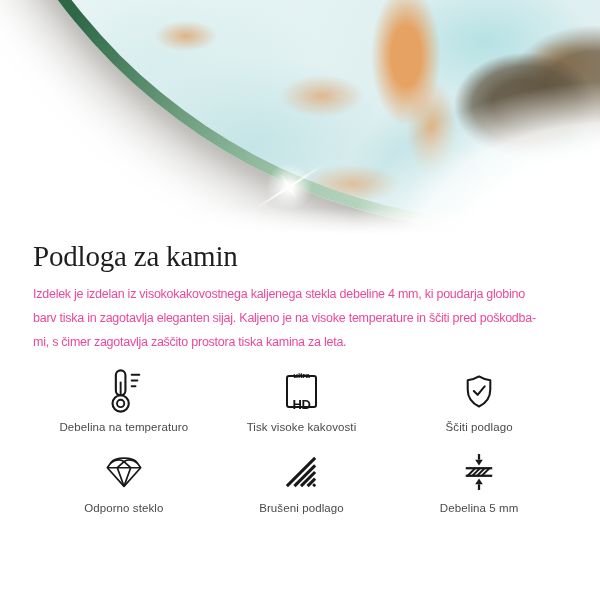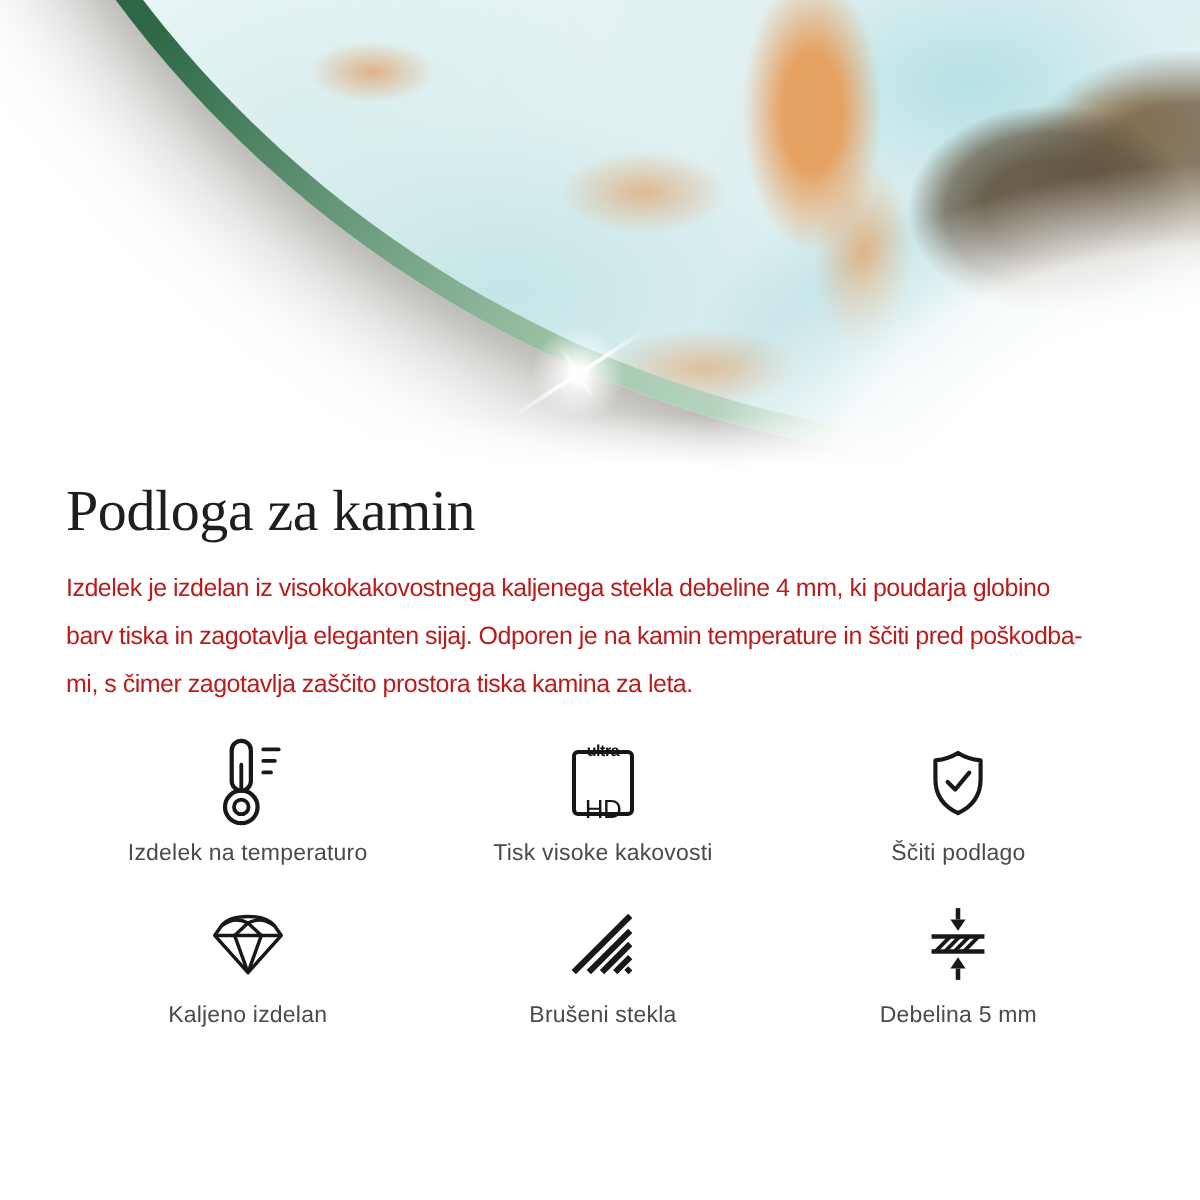--- a/index.html
+++ b/index.html
@@ -44,33 +44,33 @@
   .sparkle .ray1,.sparkle .ray2{position:absolute;left:50%;top:50%;height:2px;
     background:linear-gradient(to right, rgba(255,255,255,0), #ffffff 40% 60%, rgba(255,255,255,0));}
   .sparkle .ray1{width:84px;transform:translate(-50%,-50%) rotate(-33deg);}
   .sparkle .ray2{width:30px;transform:translate(-50%,-50%) rotate(57deg);}
 
   
   .content{position:absolute;left:0;top:234px;width:600px;padding:0 30px 0 33px;box-sizing:border-box;}
   .title{margin:4px 0 0 0;font-family:"Liberation Serif",serif;font-weight:normal;
     font-size:29px;line-height:36px;color:#1e1e1e;letter-spacing:-0.2px;}
   .title span{display:block;}
-  .desc{margin-top:8px;color:#b91c1c;font-size:12.5px;line-height:24px;letter-spacing:-0.25px;}
+  .desc{margin-top:8px;color:#ec4899;font-size:12.5px;line-height:24px;letter-spacing:-0.25px;}
   .desc span{display:block;white-space:nowrap;}
 
   
   .features{display:grid;grid-template-columns:repeat(3,1fr);row-gap:16px;margin-top:14px;padding:0 2px;}
   .feature{display:flex;flex-direction:column;align-items:center;}
   .icon-box{height:46px;display:flex;align-items:center;justify-content:center;}
   .feature-label{margin-top:7px;font-size:11.5px;color:#4a4a4a;text-align:center;letter-spacing:0.1px;}
   .ico{stroke:#181818;fill:none;}
   .uhd{width:27px;height:29px;border:2.5px solid #161616;border-radius:3px;display:flex;flex-direction:column;
     align-items:center;justify-content:center;color:#161616;line-height:1;}
   .uhd .t1{font-size:8px;font-weight:600;letter-spacing:-0.2px;text-align:right;}
-  .uhd .t2{font-size:13px;font-weight:400;margin-top:18px;letter-spacing:-0.3px;}
+  .uhd .t2{font-size:13px;font-weight:700;margin-top:18px;letter-spacing:-0.3px;}
 </style>
 </head>
 <body>
 
 <div class="page">
 
   <div class="hero">
     <div class="glass">
       <div class="art"></div>
     </div>
@@ -81,39 +81,39 @@
     </div>
   </div>
 
   <div class="content">
     <h1 class="title">
       <span>Podloga za kamin</span>
     </h1>
 
     <div class="desc">
       <span>Izdelek je izdelan iz visokokakovostnega kaljenega stekla debeline 4 mm, ki poudarja globino</span>
-      <span>barv tiska in zagotavlja eleganten sijaj. Odporen je na kamin temperature in ščiti pred poškodba-</span>
+      <span>barv tiska in zagotavlja eleganten sijaj. Kaljeno je na visoke temperature in ščiti pred poškodba-</span>
       <span>mi, s čimer zagotavlja zaščito prostora tiska kamina za leta.</span>
     </div>
 
     <div class="features">
 
       <div class="feature">
         <div class="icon-box">
           <svg class="ico" width="34" height="46" viewBox="0 0 34 48" stroke-width="2.2" stroke-linecap="round">
             <rect x="8.5" y="2.5" width="10" height="26" rx="5"></rect>
             <line x1="13.5" y1="15" x2="13.5" y2="27" stroke-width="2"></line>
             <circle cx="13.5" cy="37" r="8.5"></circle>
             <circle cx="13.5" cy="37" r="3.8" stroke-width="2"></circle>
             <line x1="25" y1="7" x2="33" y2="7" stroke-width="2"></line>
             <line x1="25" y1="13" x2="31" y2="13" stroke-width="2"></line>
             <line x1="25" y1="19" x2="29" y2="19" stroke-width="2"></line>
           </svg>
         </div>
-        <div class="feature-label">Izdelek na temperaturo</div>
+        <div class="feature-label">Debelina na temperaturo</div>
       </div>
 
       <div class="feature">
         <div class="icon-box">
           <div class="uhd">
             <span class="t1">ultra</span>
             <span class="t2">HD</span>
           </div>
         </div>
         <div class="feature-label">Tisk visoke kakovosti</div>
@@ -131,34 +131,34 @@
 
       <div class="feature">
         <div class="icon-box">
           <svg class="ico" width="40" height="35" viewBox="0 0 42 36" stroke-width="1.8" stroke-linejoin="round">
             <path d="M21 3 C16 3 10 4 7 8 L3.5 13 L21 32.5 L38.5 13 L35 8 C32 4 26 3 21 3 Z"></path>
             <path d="M7 8 Q14 2.5 21 6.5 Q28 2.5 35 8"></path>
             <line x1="3.5" y1="13" x2="38.5" y2="13"></line>
             <path d="M21 6.5 L14 13 L21 32.5 M21 6.5 L28 13 L21 32.5"></path>
           </svg>
         </div>
-        <div class="feature-label">Kaljeno izdelan</div>
+        <div class="feature-label">Odporno steklo</div>
       </div>
 
       <div class="feature">
         <div class="icon-box">
           <svg class="ico" width="32" height="32" viewBox="0 0 34 34" stroke-width="3.2">
             <line x1="2" y1="32" x2="32" y2="2"></line>
             <line x1="10" y1="32" x2="32" y2="10"></line>
             <line x1="17" y1="32" x2="32" y2="17"></line>
             <line x1="24" y1="32" x2="32" y2="24"></line>
             <line x1="30" y1="32" x2="32" y2="30"></line>
           </svg>
         </div>
-        <div class="feature-label">Brušeni stekla</div>
+        <div class="feature-label">Brušeni podlago</div>
       </div>
 
       <div class="feature">
         <div class="icon-box">
           <svg class="ico" width="34" height="42" viewBox="0 0 36 42" stroke-width="2.4">
             <line x1="18" y1="2" x2="18" y2="8"></line>
             <polygon points="14,8 22,8 18,14" fill="#181818" stroke="none"></polygon>
             <line x1="4" y1="17" x2="32" y2="17"></line>
             <line x1="4" y1="25" x2="32" y2="25"></line>
             <g stroke-width="2">

